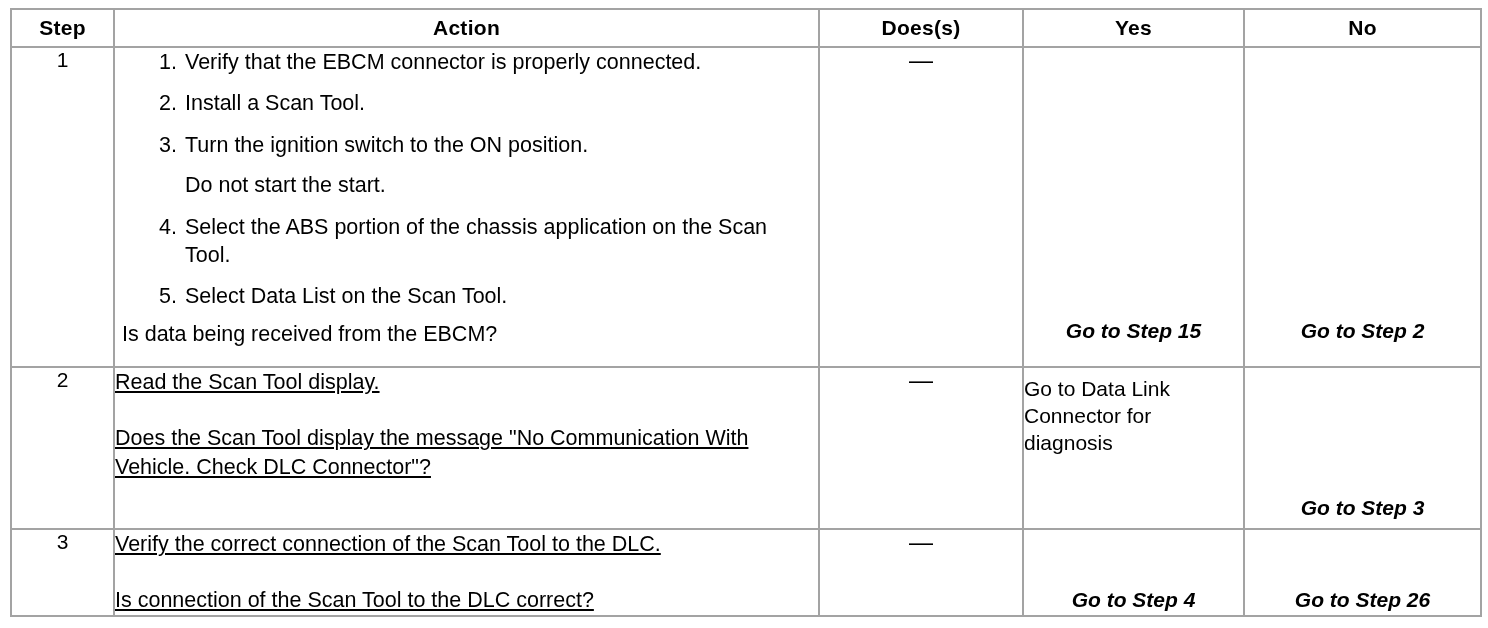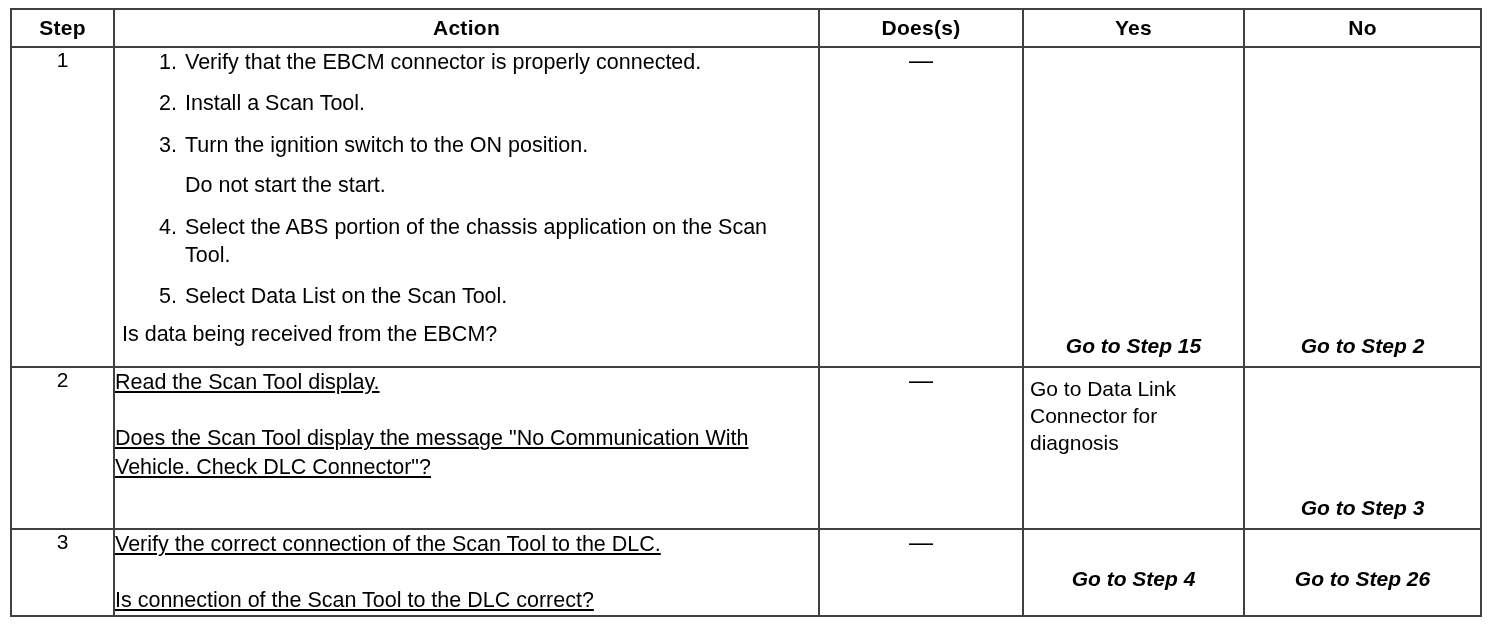--- a/index.html
+++ b/index.html
@@ -23,21 +23,21 @@
   table.diag {
     position: absolute;
     left: 10px;
     top: 8px;
     width: 1470px;
     border-collapse: collapse;
     table-layout: fixed;
     background: #ffffff;
   }
   table.diag td, table.diag th {
-    border: 2px solid #404040;
+    border: 2px solid #a3a3a3;
     padding: 0;
     vertical-align: top;
     background: #ffffff;
   }
   
   col.c-step   { width: 103px; }
   col.c-action { width: 705px; }
   col.c-value  { width: 204px; }
   col.c-yes    { width: 221px; }
   col.c-no     { width: 237px; }
@@ -127,27 +127,27 @@
     font-size: 21px;
   }
   .branch-bottom {
     display: block;
     text-align: center;
   }
 
   
   .r1 .cell-branch {
     vertical-align: bottom;
-    padding-bottom: 6px;
-  }
-  
-  .r2 .yes-cell { vertical-align: top; padding-top: 8px; padding-left: 6px; }
+    padding-bottom: 21px;
+  }
+  
+  .r2 .yes-cell { vertical-align: top; padding-top: 8px; }
   .r2 .no-cell  { vertical-align: bottom; padding-bottom: 6px; }
   
-  .r3 .cell-branch { vertical-align: bottom; padding-bottom: 22px; }
+  .r3 .cell-branch { vertical-align: bottom; padding-bottom: 1px; }
 
   .dash { display: inline-block; }
 </style>
 </head>
 <body>
 
 <div class="sheet">
 
   <table class="diag">
     <colgroup>

